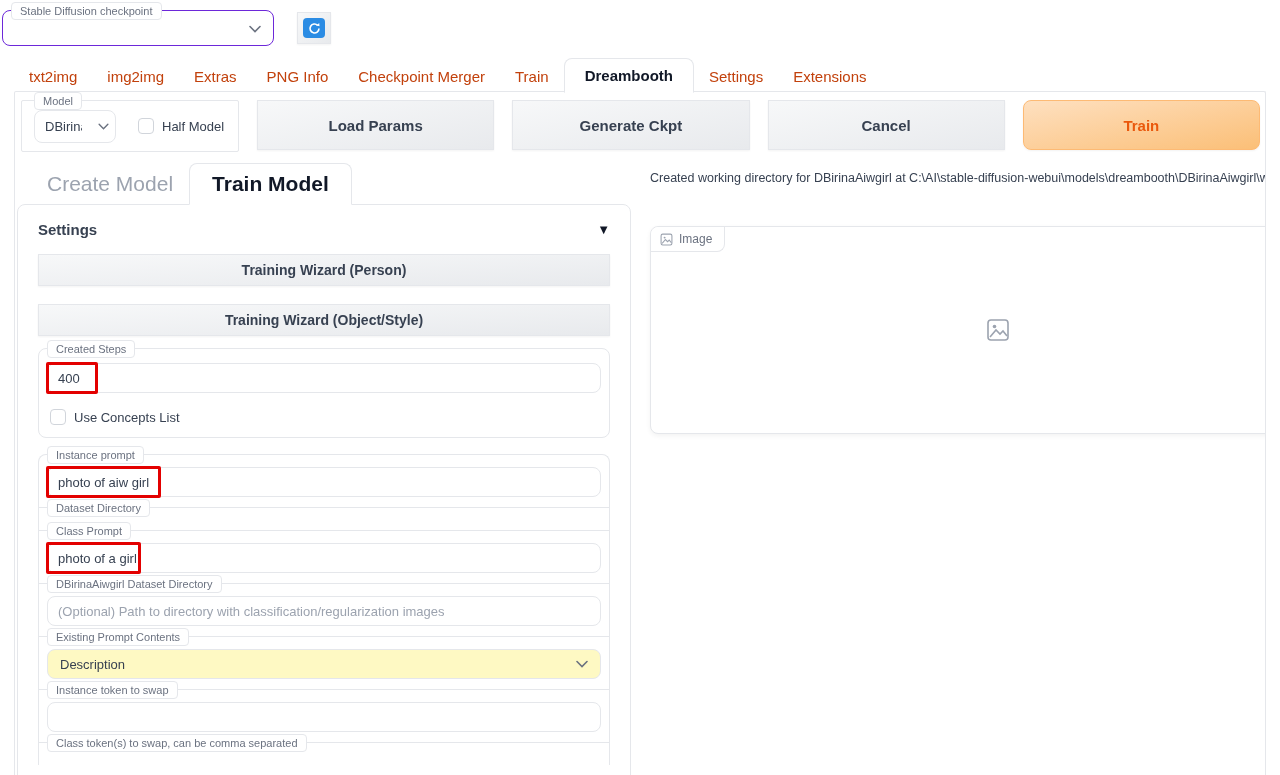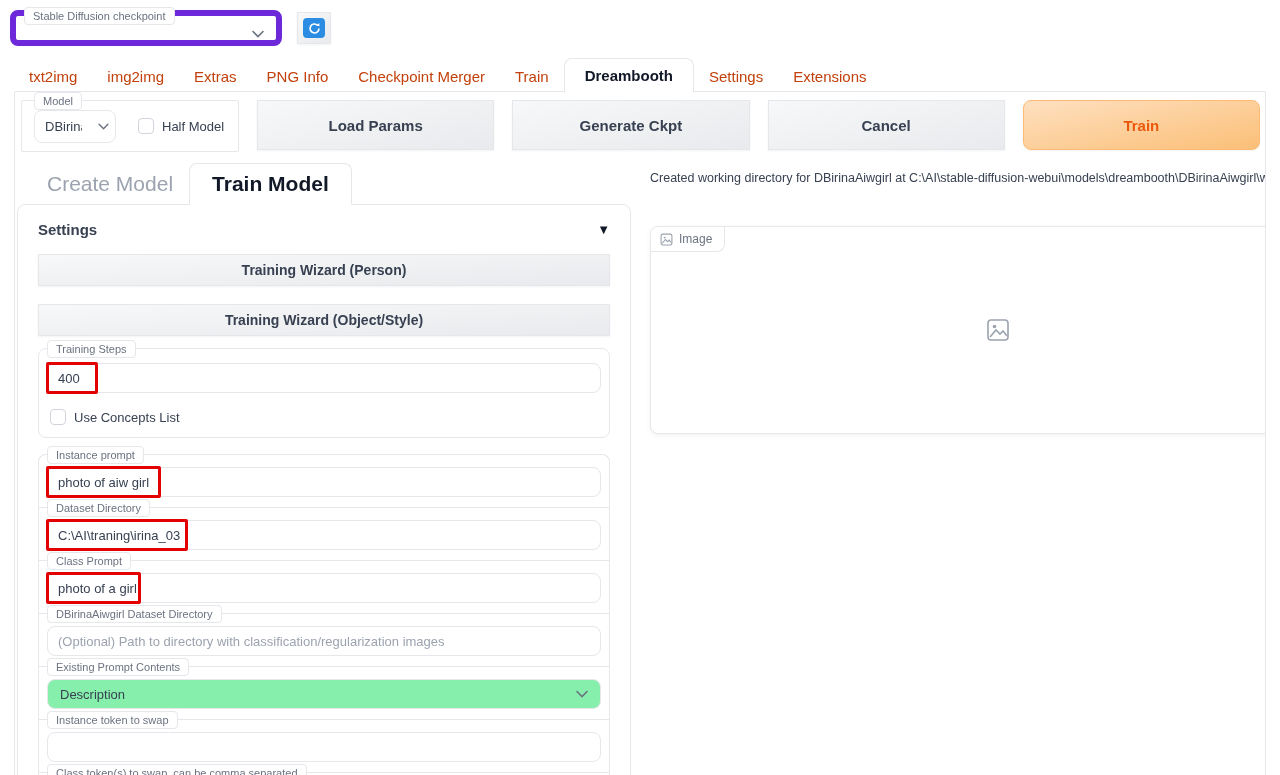--- a/index.html
+++ b/index.html
@@ -32,22 +32,22 @@
     font-weight:600; cursor:pointer; box-shadow:0 1px 2px rgba(0,0,0,0.05);
     font-family:"Liberation Sans", sans-serif;
   }
   .chk {
     width:16px; height:16px; border:1px solid #d1d5db; border-radius:4px;
     background:#fff; display:inline-block; flex:none; cursor:pointer;
   }
   .chev { flex:none; }
   
   .ckpt-box {
-    position:absolute; left:10px; top:10px; width:272px; height:36px;
-    border:6px solid #6d28d9; border-radius:8px; background:#fff;
+    position:absolute; left:2px; top:10px; width:272px; height:36px;
+    border:1px solid #6d28d9; border-radius:8px; background:#fff;
   }
   .ckpt-box .chev { position:absolute; right:12px; top:14px; }
   .refresh-btn {
     position:absolute; left:297px; top:12px; width:34px; height:32px;
     display:flex; align-items:center; justify-content:center;
   }
   .refresh-blue {
     width:22px; height:20px; background:#2b8ce4; border-radius:4px;
     display:flex; align-items:center; justify-content:center;
   }
@@ -126,21 +126,21 @@
   .grp1 .chkrow { margin-top:16px; padding-left:3px; }
   .grp2 {
     margin-top:16px; border:1px solid #e5e7eb; border-bottom:none;
     border-radius:8px 8px 0 0;
   }
   .field { position:relative; border-top:1px solid #e5e7eb; padding:12px 8px 10px 8px; }
   .field:first-child { border-top:none; }
   .selectbox {
     width:100%; height:30px; border:1px solid #e5e7eb; border-radius:8px;
     display:flex; align-items:center; justify-content:space-between;
-    padding:0 12px; font-size:13px; color:#374151; cursor:pointer; background:#86efac;
+    padding:0 12px; font-size:13px; color:#374151; cursor:pointer; background:#fef9c3;
   }
   
   .status-text {
     position:absolute; left:635px; top:78px; right:4px;
     font-size:12.5px; color:#374151; white-space:nowrap; line-height:1.3;
   }
   .img-panel {
     position:absolute; left:635px; top:134px; width:695px; height:208px;
     background:#fff; border:1px solid #e5e7eb; border-radius:8px;
     box-shadow:0 2px 5px rgba(0,0,0,0.05);
@@ -212,21 +212,21 @@
   <div class="left-box">
     <div class="settings-head">
       <span>Settings</span>
       <span class="acc-arrow">▼</span>
     </div>
 
     <div class="graybtn wizbtn">Training Wizard (Person)</div>
     <div class="graybtn wizbtn">Training Wizard (Object/Style)</div>
 
     <div class="grp1">
-      <span class="chip">Training Steps</span>
+      <span class="chip">Created Steps</span>
       <div class="inputwrap">
         <input class="txtinput" value="400" style="">
         <div class="hlbox" style="width:52px;"></div>
       </div>
       <div class="chkrow">
         <span class="chk"></span>
         <span class="chklabel">Use Concepts List</span>
       </div>
     </div>
 
@@ -235,24 +235,20 @@
       <div class="field">
         <span class="chip">Instance prompt</span>
         <div class="inputwrap">
           <input class="txtinput" value="photo of aiw girl" style="">
           <div class="hlbox" style="width:115px;"></div>
         </div>
       </div>
 
       <div class="field">
         <span class="chip">Dataset Directory</span>
-        <div class="inputwrap">
-          <input class="txtinput" value="C:\AI\traning\irina_03" style="">
-          <div class="hlbox" style="width:142px;"></div>
-        </div>
       </div>
 
       <div class="field">
         <span class="chip">Class Prompt</span>
         <div class="inputwrap">
           <input class="txtinput" value="photo of a girl" style="">
           <div class="hlbox" style="width:95px;"></div>
         </div>
       </div>
 

